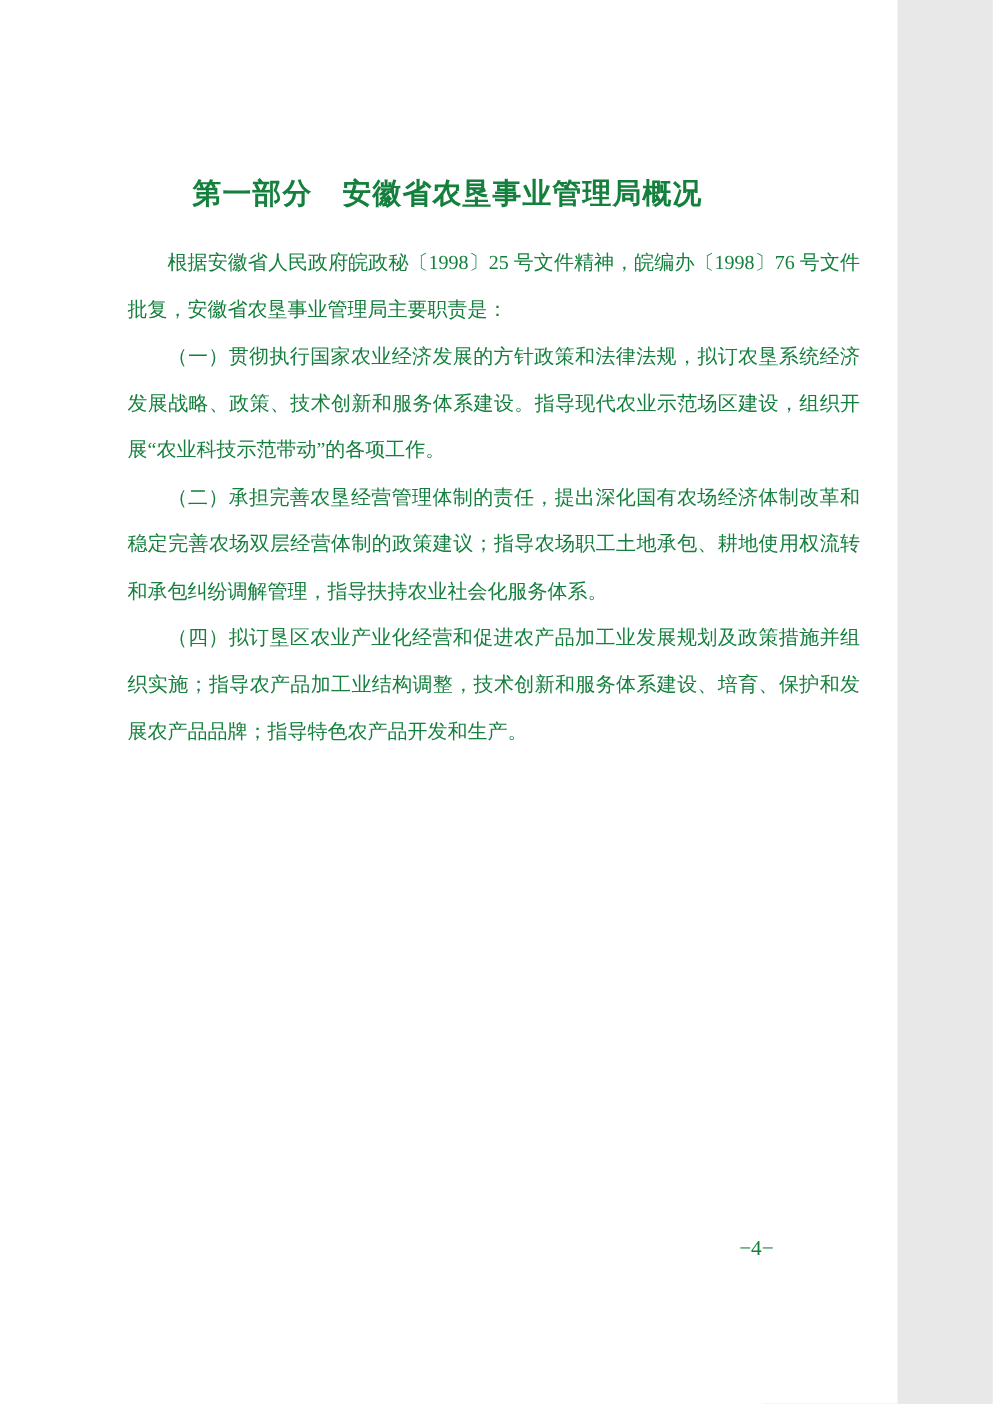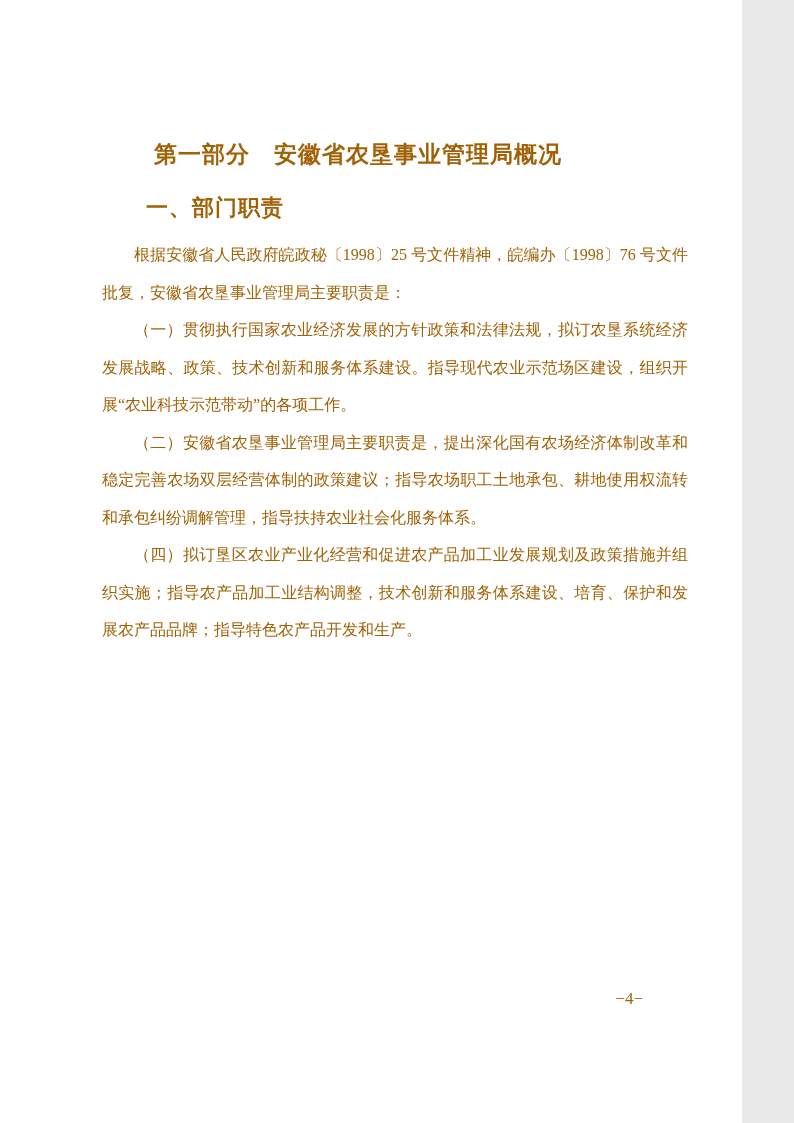--- a/index.html
+++ b/index.html
@@ -5,24 +5,23 @@
   html, body {
     margin: 0;
     padding: 0;
     background: #e8e8e8;
   }
   .page {
     position: relative;
     width: 718px;
     height: 1123px;
     background: #ffffff;
-    color: #a16207;
+    color: #15803d;
     overflow: hidden;
     font-family: "Liberation Serif", "DejaVu Serif", serif;
-    padding-left: 24px;
   }
   .content {
     position: absolute;
     left: 102px;
     top: 138px;
     width: 586px;
   }
   .section-title {
     font-family: "Liberation Sans", "DejaVu Sans", sans-serif;
     font-size: 23px;
@@ -55,20 +54,19 @@
     line-height: 22px;
     font-family: "Liberation Serif", "DejaVu Serif", serif;
   }
 </style>
 </head>
 <body>
 
 <div class="page">
   <div class="content">
     <h1 class="section-title">第一部分　安徽省农垦事业管理局概况</h1>
-    <h2 class="subsection-heading">一、部门职责</h2>
     <p class="para">根据安徽省人民政府皖政秘〔1998〕25 号文件精神，皖编办〔1998〕76 号文件批复，安徽省农垦事业管理局主要职责是：</p>
     <p class="para">（一）贯彻执行国家农业经济发展的方针政策和法律法规，拟订农垦系统经济发展战略、政策、技术创新和服务体系建设。指导现代农业示范场区建设，组织开展“农业科技示范带动”的各项工作。</p>
-    <p class="para">（二）安徽省农垦事业管理局主要职责是，提出深化国有农场经济体制改革和稳定完善农场双层经营体制的政策建议；指导农场职工土地承包、耕地使用权流转和承包纠纷调解管理，指导扶持农业社会化服务体系。</p>
+    <p class="para">（二）承担完善农垦经营管理体制的责任，提出深化国有农场经济体制改革和稳定完善农场双层经营体制的政策建议；指导农场职工土地承包、耕地使用权流转和承包纠纷调解管理，指导扶持农业社会化服务体系。</p>
     <p class="para">（四）拟订垦区农业产业化经营和促进农产品加工业发展规划及政策措施并组织实施；指导农产品加工业结构调整，技术创新和服务体系建设、培育、保护和发展农产品品牌；指导特色农产品开发和生产。</p>
   </div>
   <div class="page-number">−4−</div>
 </div>
 
 </body></html>

